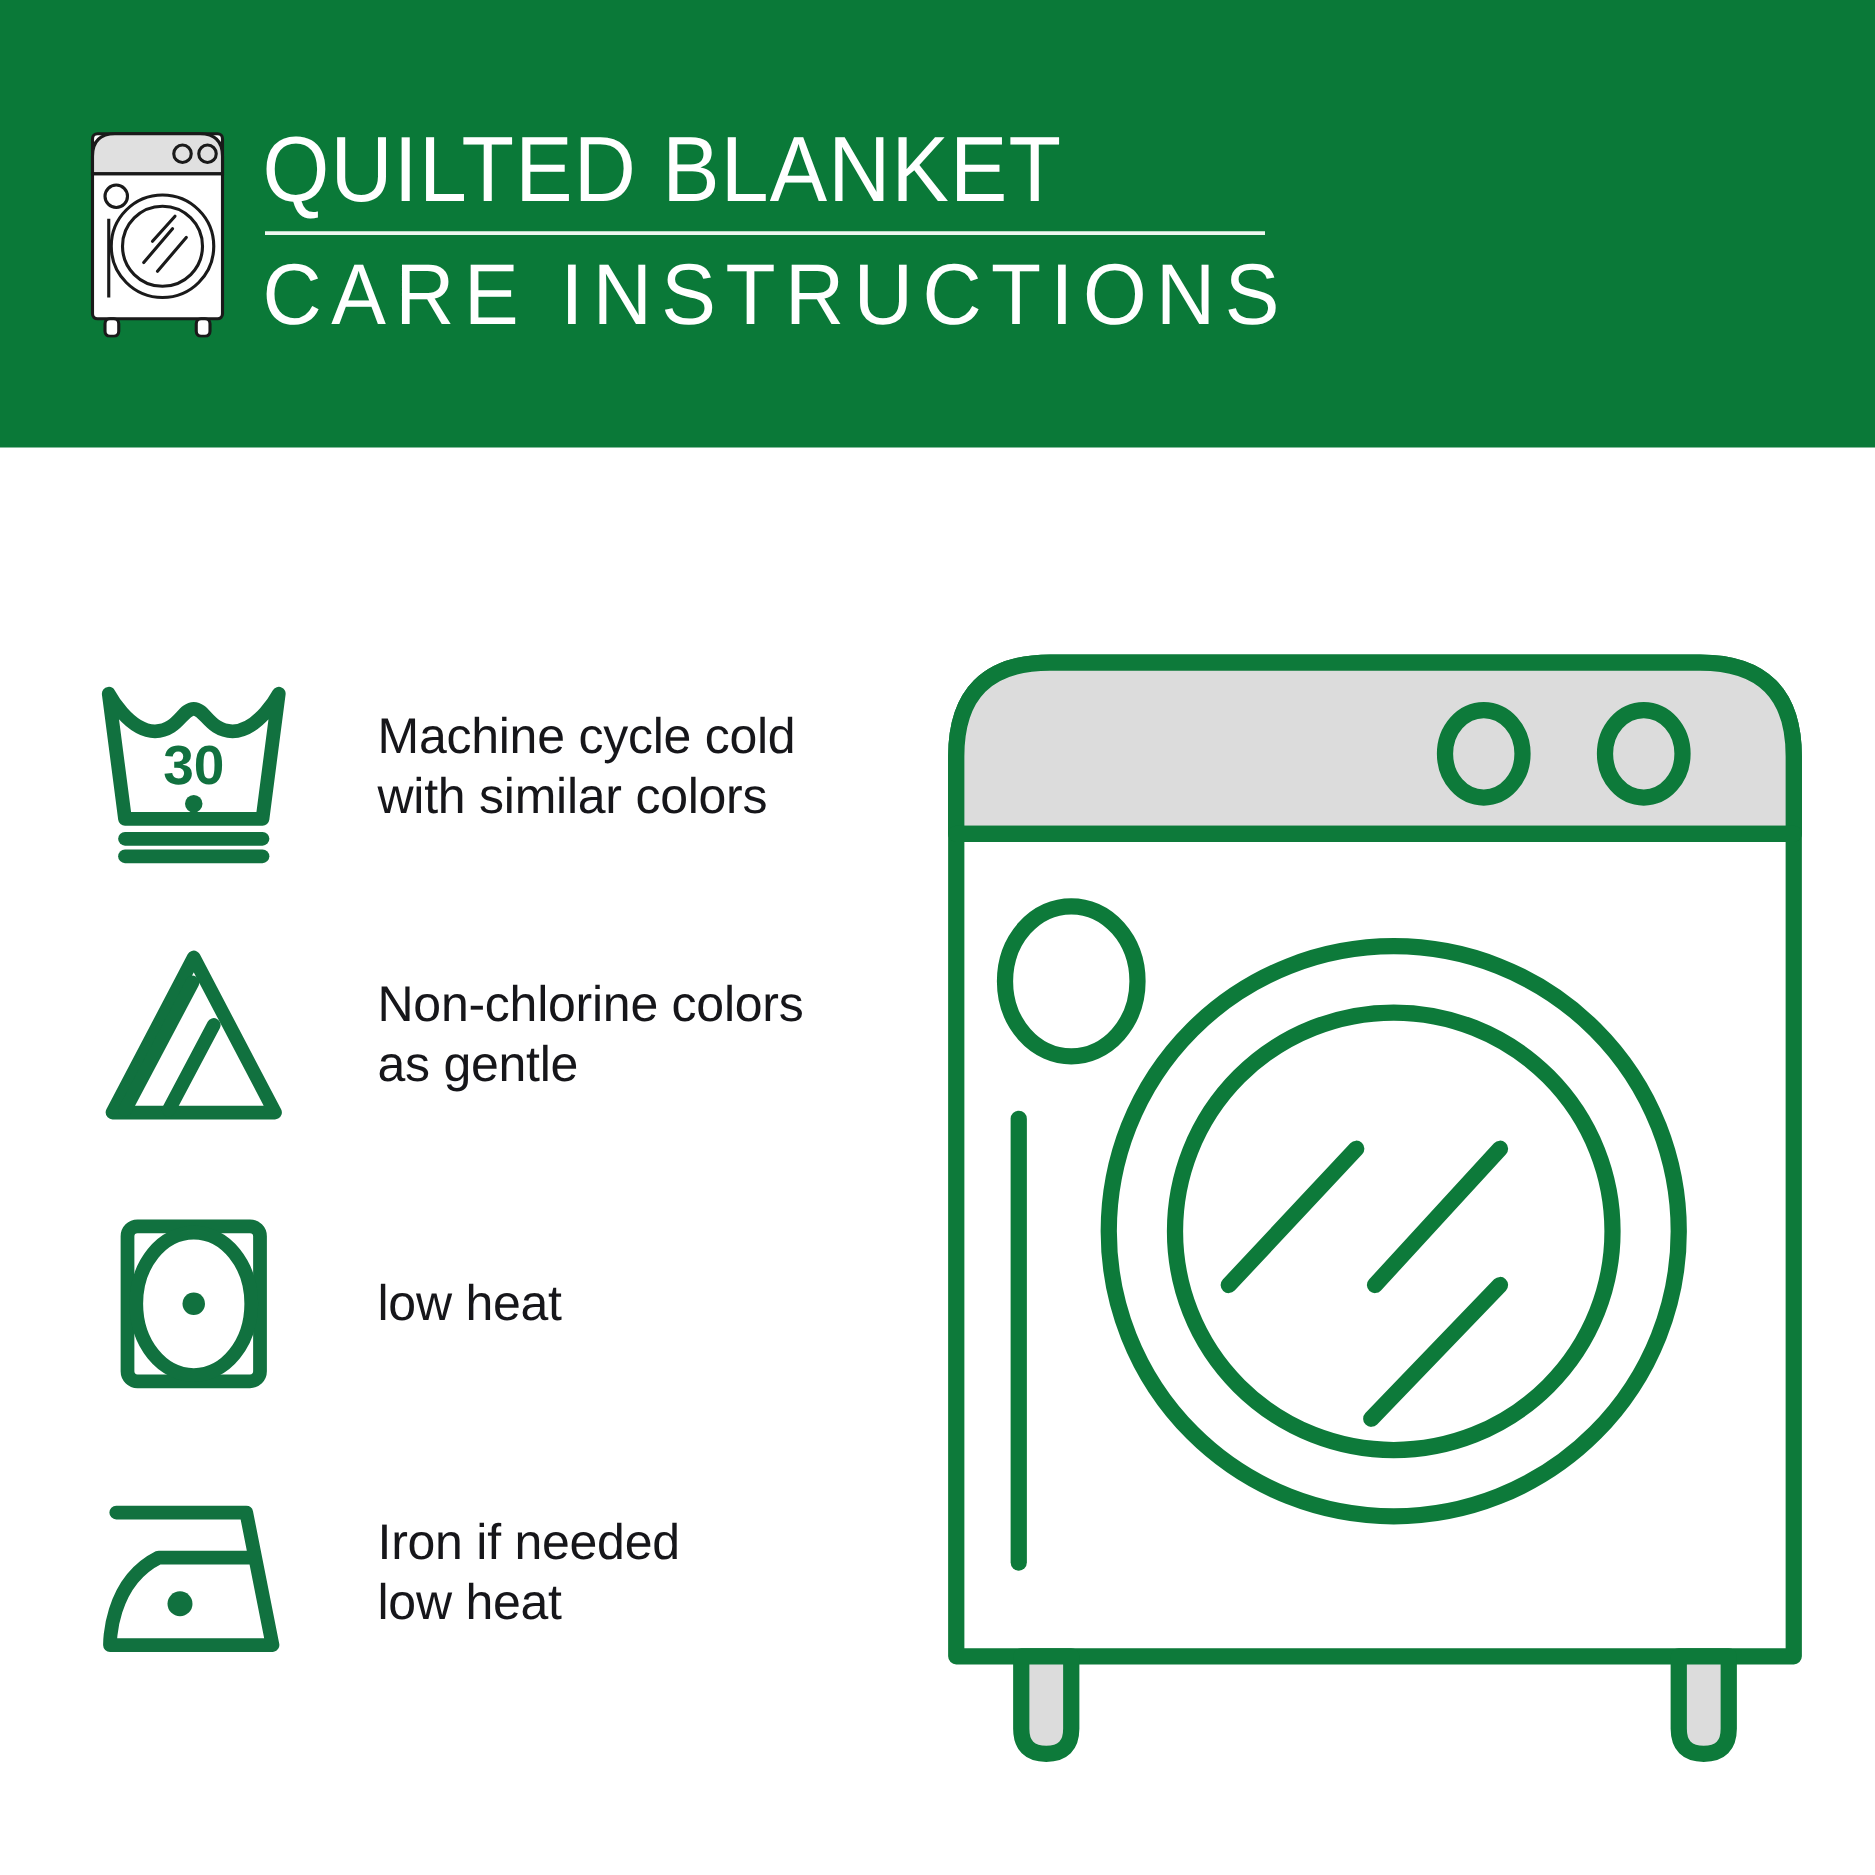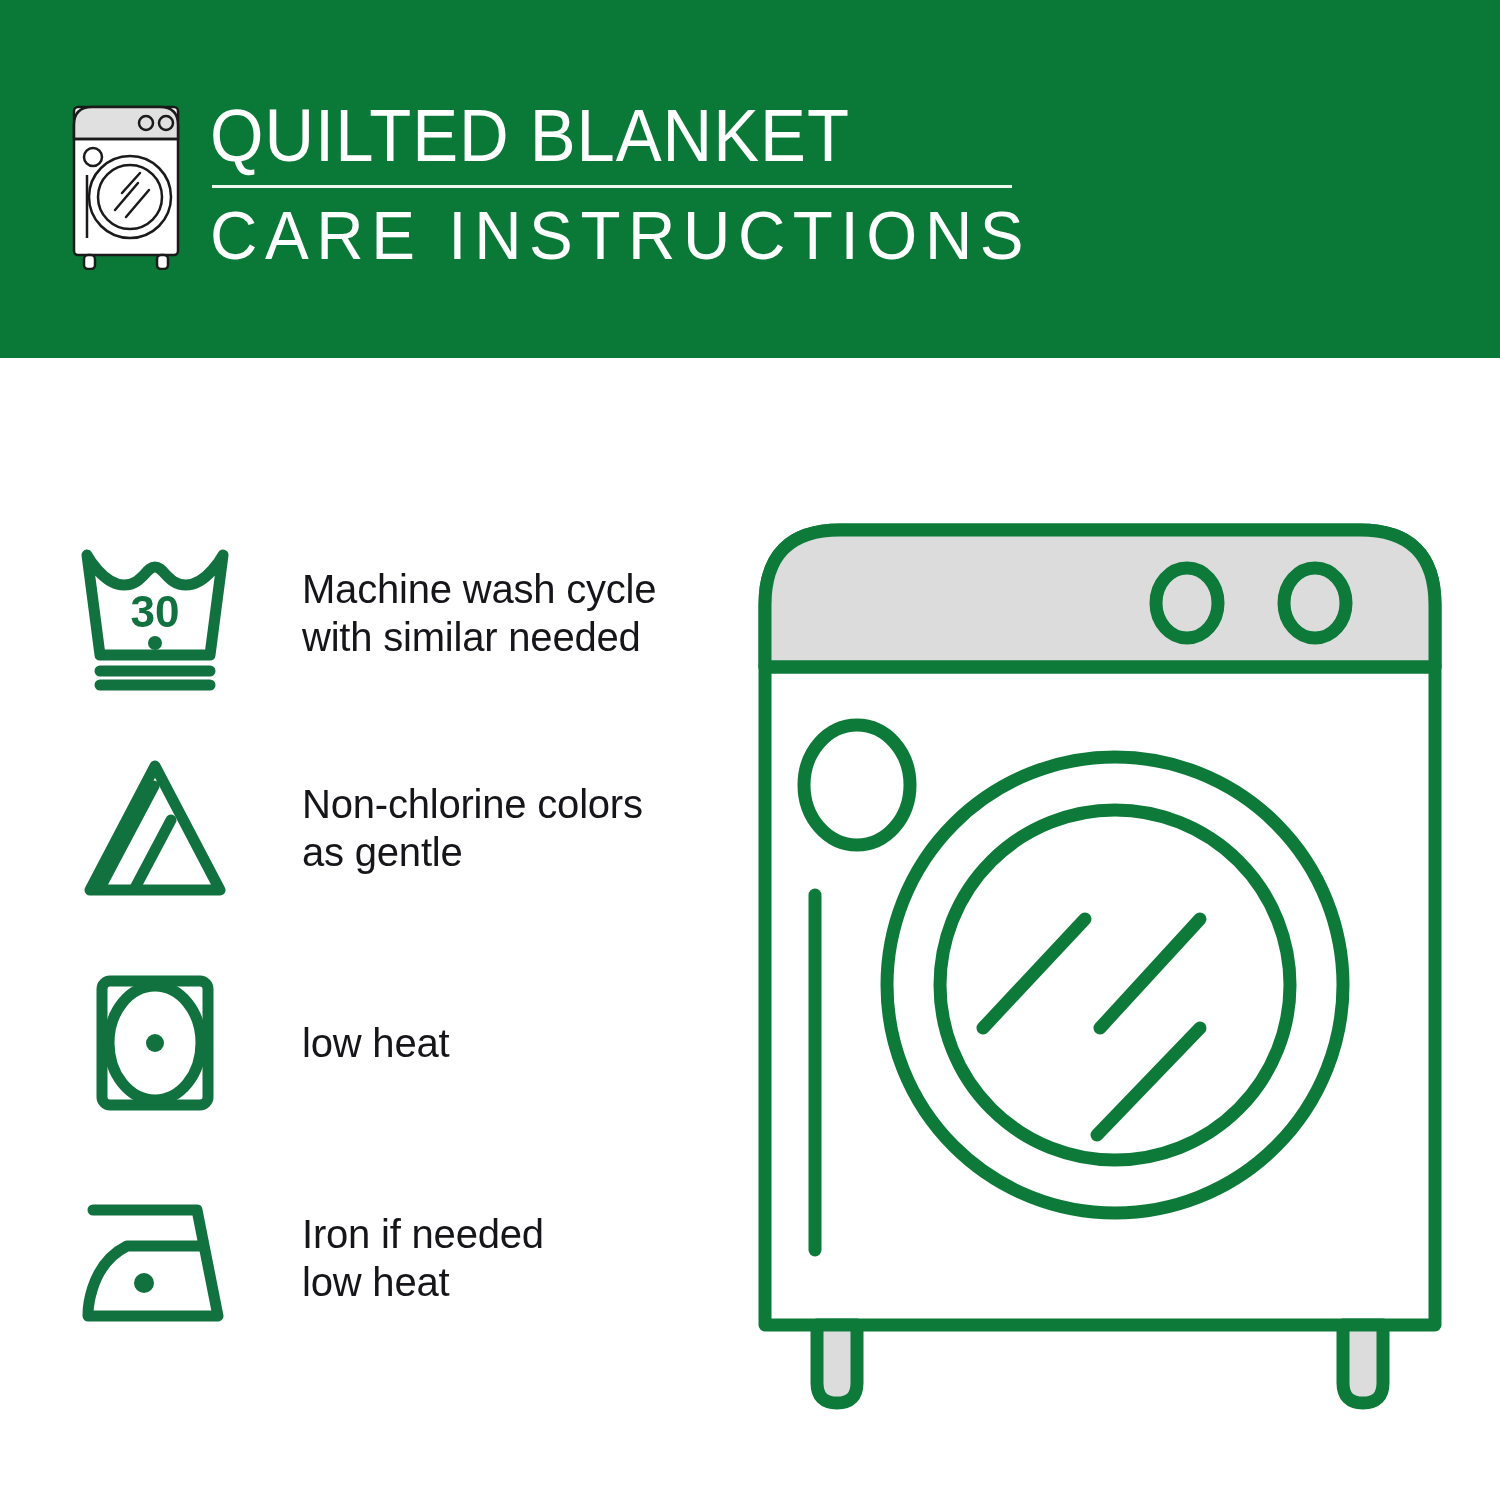--- a/index.html
+++ b/index.html
@@ -168,22 +168,22 @@
             <path d="M17 22 C17 22 33 52 54 52 C72 52 76 34 85 34 C94 34 98 52 116 52 C137 52 153 22 153 22 L140 122 L30 122 Z"></path>
 
             <line x1="30" y1="138" x2="140" y2="138"></line>
             <line x1="30" y1="152" x2="140" y2="152"></line>
           </g>
           <text x="85" y="94" text-anchor="middle" font-family="Liberation Sans, sans-serif" font-size="44" font-weight="bold" fill="#11713f">30</text>
           <circle cx="85" cy="110" r="7" fill="#11713f"></circle>
         </svg>
       </div>
       <div class="care-label">
-        <span class="ln">Machine wash cycle</span>
-        <span class="ln">with similar needed</span>
+        <span class="ln">Machine cycle cold</span>
+        <span class="ln">with similar colors</span>
       </div>
     </div>
 
     <div class="care-row">
       <div class="care-symbol">
         <svg viewBox="0 0 170 160" width="170" height="160" xmlns="http://www.w3.org/2000/svg">
           <g fill="none" stroke="#11713f" stroke-width="11" stroke-linecap="round" stroke-linejoin="round">
             <path d="M85 18 L150 142 L20 142 Z"></path>
             <line x1="84" y1="38" x2="30" y2="140"></line>
             <line x1="101" y1="72" x2="65" y2="140"></line>

